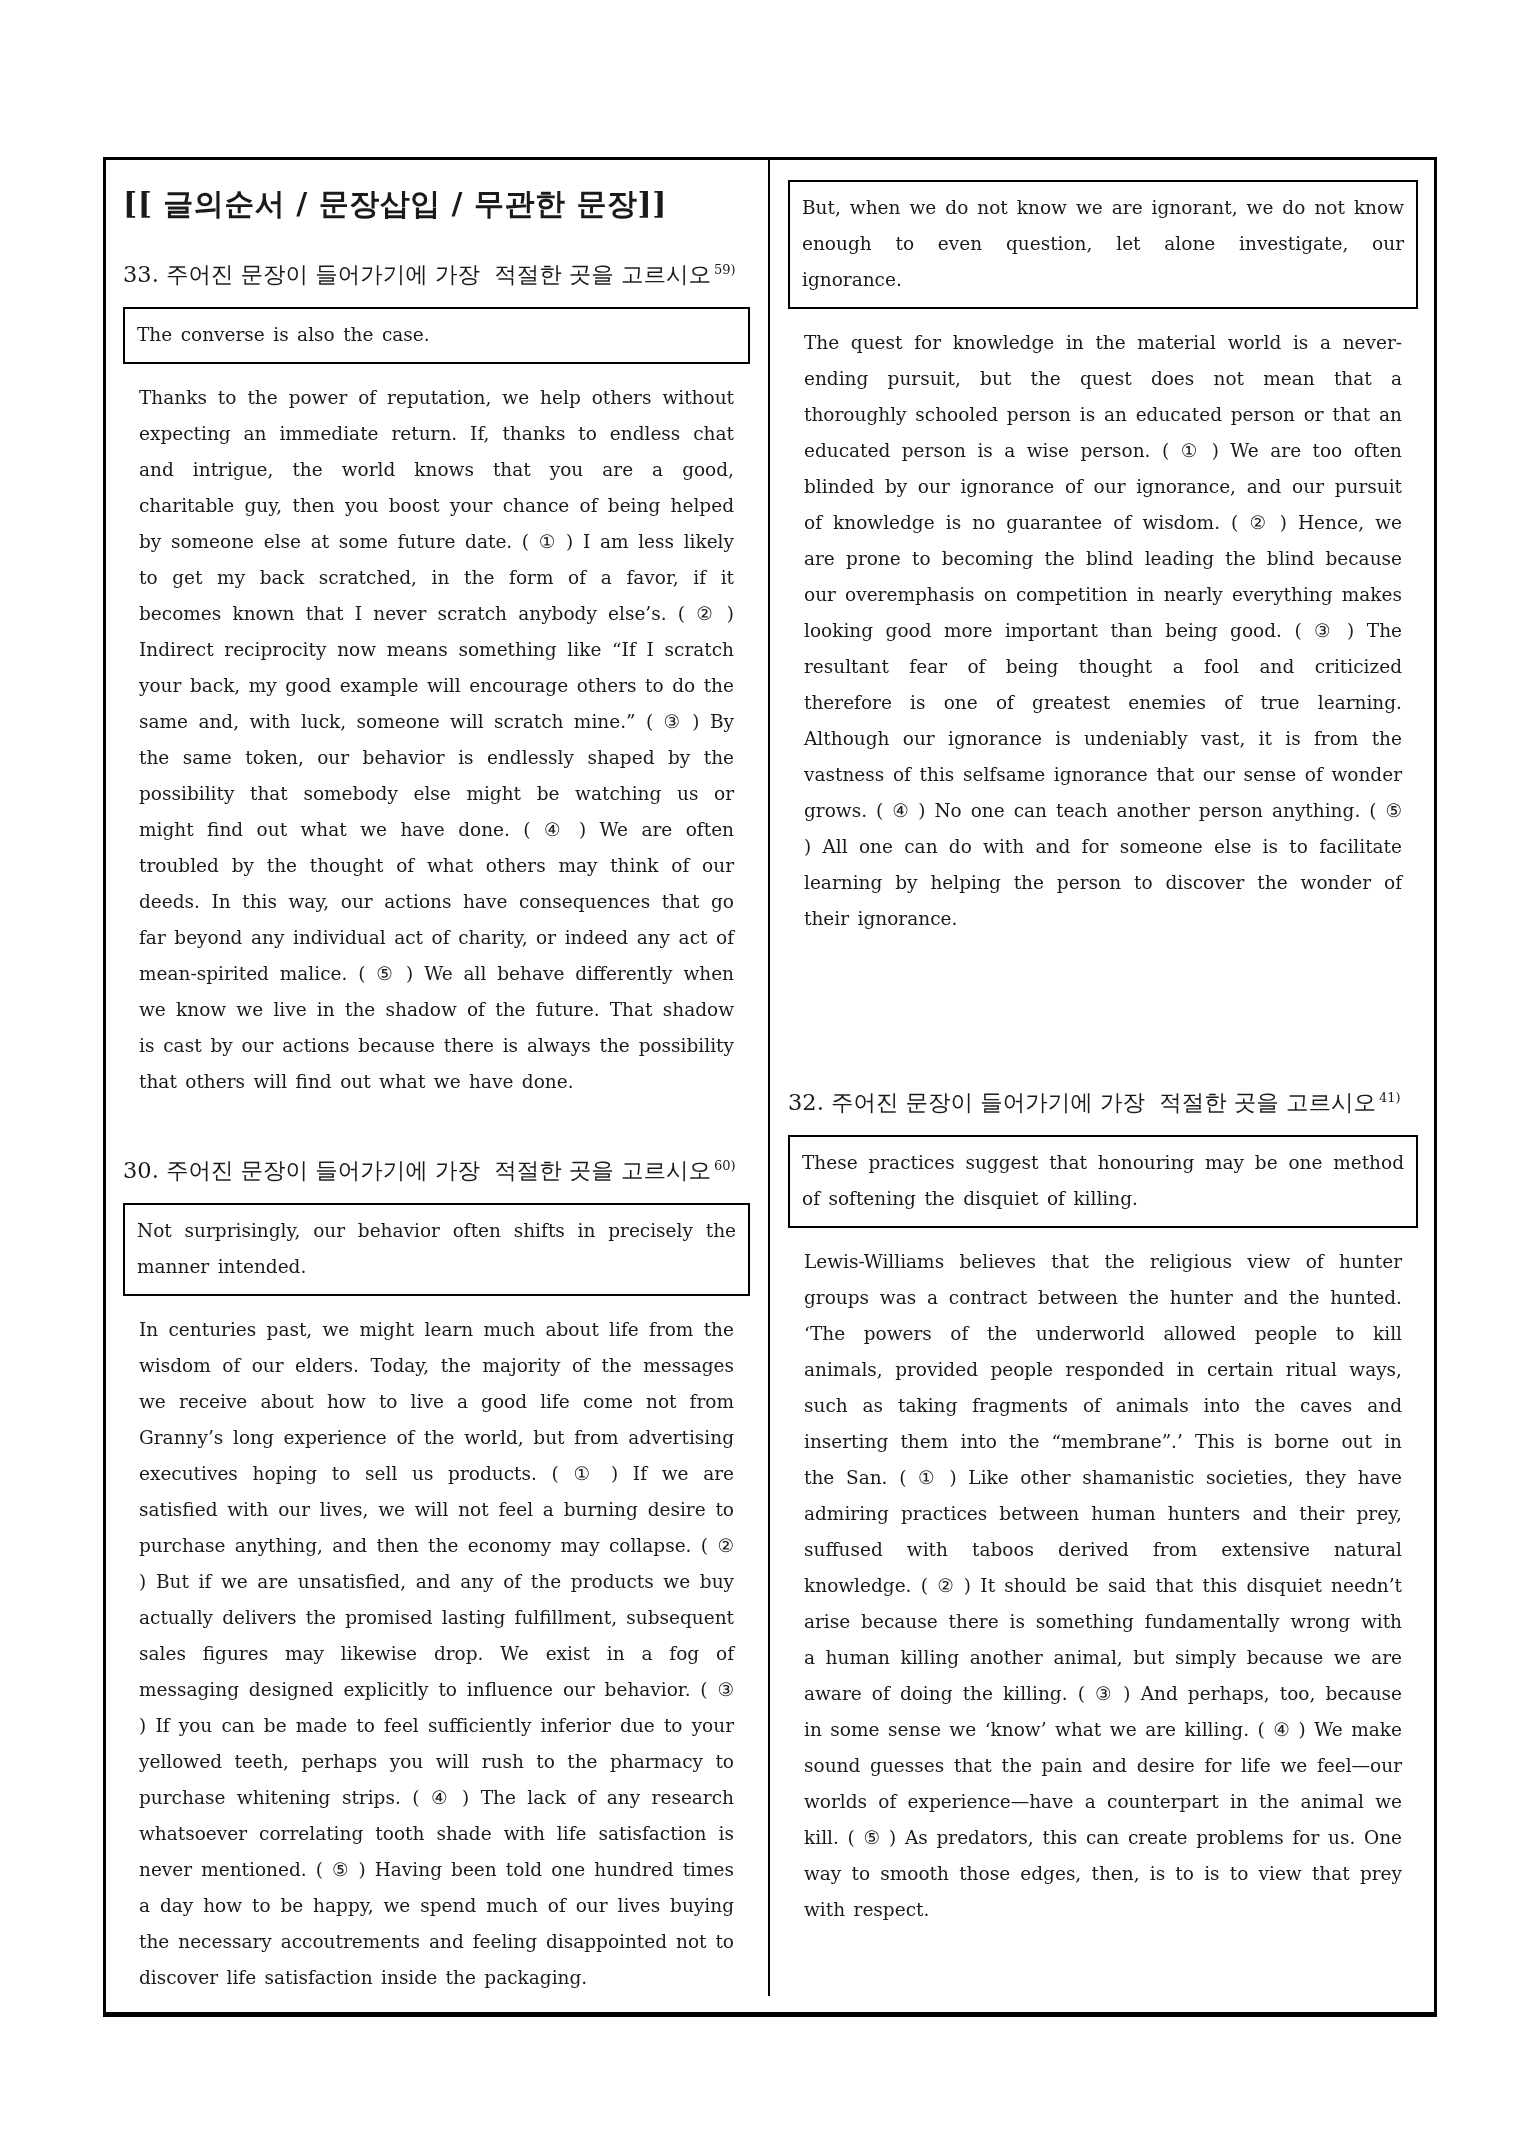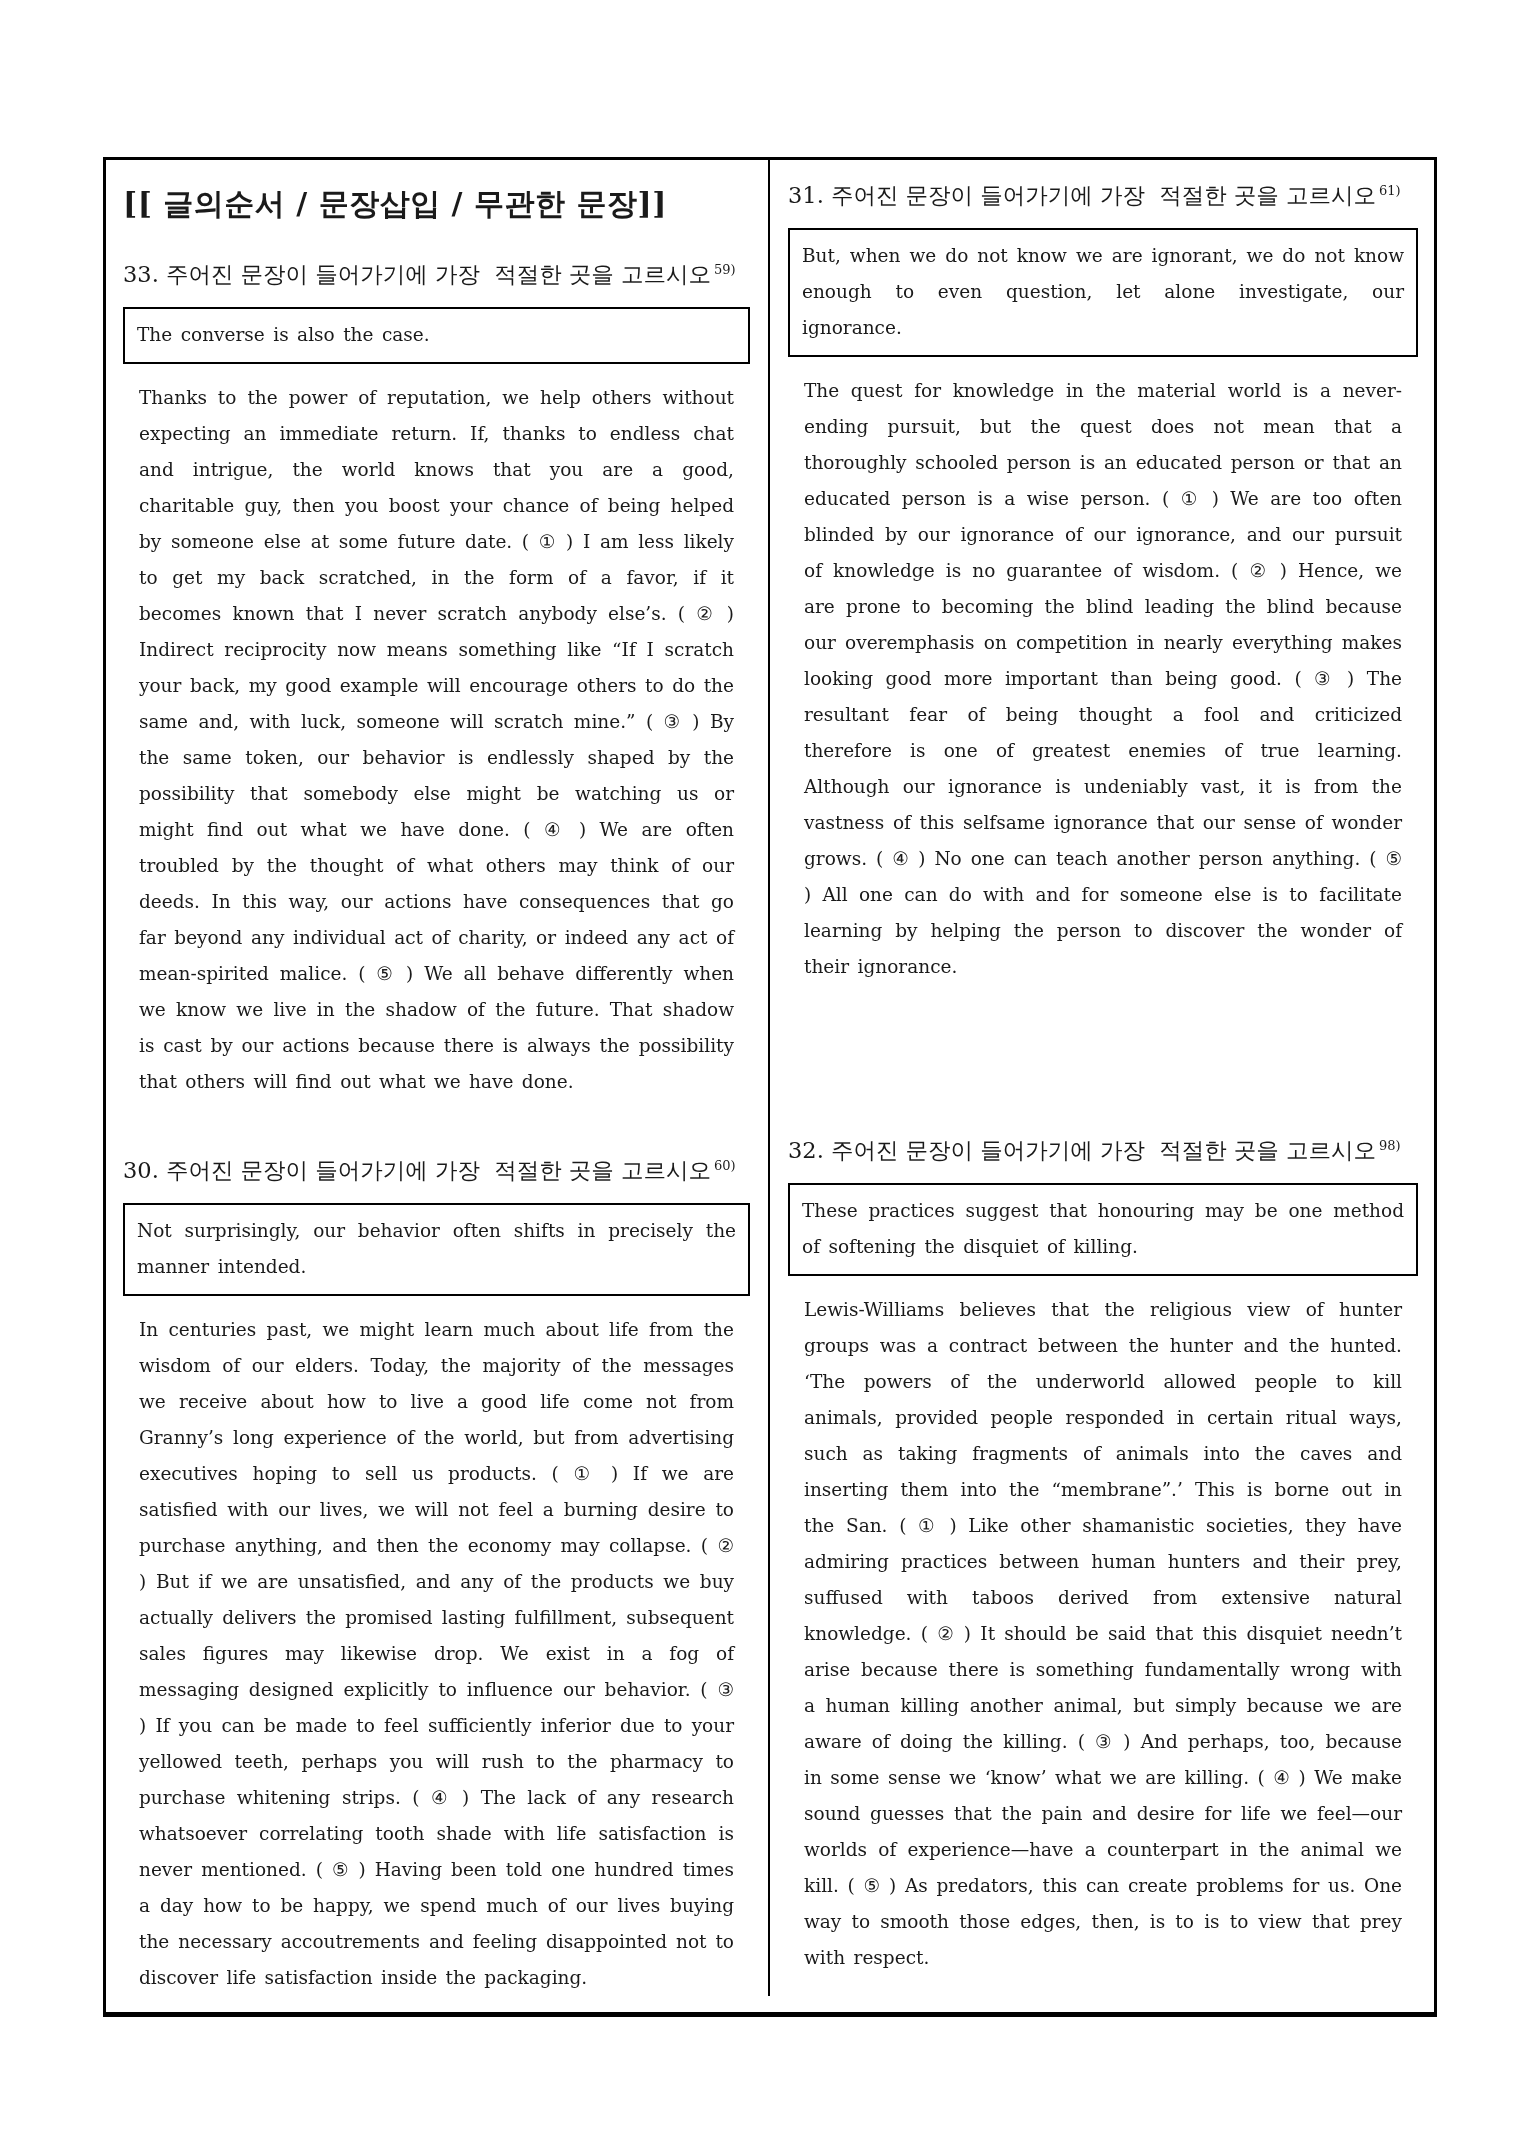--- a/index.html
+++ b/index.html
@@ -108,29 +108,28 @@
           <div class="q-header"><span>30. 주어진 문장이 들어가기에 가장  적절한 곳을 고르시오</span><sup>60)</sup></div>
           <div class="q-box">
             <div class="boxed-text">Not surprisingly, our behavior often shifts in precisely the manner intended.</div>
           </div>
           <p class="passage">In centuries past, we might learn much about life from the wisdom of our elders. Today, the majority of the messages we receive about how to live a good life come not from Granny’s long experience of the world, but from advertising executives hoping to sell us products. ( ① ) If we are satisfied with our lives, we will not feel a burning desire to purchase anything, and then the economy may collapse. ( ② ) But if we are unsatisfied, and any of the products we buy actually delivers the promised lasting fulfillment, subsequent sales figures may likewise drop. We exist in a fog of messaging designed explicitly to influence our behavior. ( ③ ) If you can be made to feel sufficiently inferior due to your yellowed teeth, perhaps you will rush to the pharmacy to purchase whitening strips. ( ④ ) The lack of any research whatsoever correlating tooth shade with life satisfaction is never mentioned. ( ⑤ ) Having been told one hundred times a day how to be happy, we spend much of our lives buying the necessary accoutrements and feeling disappointed not to discover life satisfaction inside the packaging.</p>
         </div>
       </div>
 
       <div class="col col-right">
         <div class="q-section">
-          <div class="q-header"><span>31. 주어진 문장이 들어가기에 가장  적절한 곳을 고르시오</span><sup>61)</sup></div>
           <div class="q-box">
             <div class="boxed-text">But, when we do not know we are ignorant, we do not know enough to even question, let alone investigate, our ignorance.</div>
           </div>
           <p class="passage">The quest for knowledge in the material world is a never-ending pursuit, but the quest does not mean that a thoroughly schooled person is an educated person or that an educated person is a wise person. ( ① ) We are too often blinded by our ignorance of our ignorance, and our pursuit of knowledge is no guarantee of wisdom. ( ② ) Hence, we are prone to becoming the blind leading the blind because our overemphasis on competition in nearly everything makes looking good more important than being good. ( ③ ) The resultant fear of being thought a fool and criticized therefore is one of greatest enemies of true learning. Although our ignorance is undeniably vast, it is from the vastness of this selfsame ignorance that our sense of wonder grows. ( ④ ) No one can teach another person anything. ( ⑤ ) All one can do with and for someone else is to facilitate learning by helping the person to discover the wonder of their ignorance.</p>
         </div>
 
         <div class="q-section sec-32">
-          <div class="q-header"><span>32. 주어진 문장이 들어가기에 가장  적절한 곳을 고르시오</span><sup>98)</sup></div>
+          <div class="q-header"><span>32. 주어진 문장이 들어가기에 가장  적절한 곳을 고르시오</span><sup>41)</sup></div>
           <div class="q-box">
             <div class="boxed-text">These practices suggest that honouring may be one method of softening the disquiet of killing.</div>
           </div>
           <p class="passage">Lewis-Williams believes that the religious view of hunter groups was a contract between the hunter and the hunted. ‘The powers of the underworld allowed people to kill animals, provided people responded in certain ritual ways, such as taking fragments of animals into the caves and inserting them into the “membrane”.’ This is borne out in the San. ( ① ) Like other shamanistic societies, they have admiring practices between human hunters and their prey, suffused with taboos derived from extensive natural knowledge. ( ② ) It should be said that this disquiet needn’t arise because there is something fundamentally wrong with a human killing another animal, but simply because we are aware of doing the killing. ( ③ ) And perhaps, too, because in some sense we ‘know’ what we are killing. ( ④ ) We make sound guesses that the pain and desire for life we feel—our worlds of experience—have a counterpart in the animal we kill. ( ⑤ ) As predators, this can create problems for us. One way to smooth those edges, then, is to is to view that prey with respect.</p>
         </div>
       </div>
 
     </div>
     <div class="divider"></div>
   </div>

